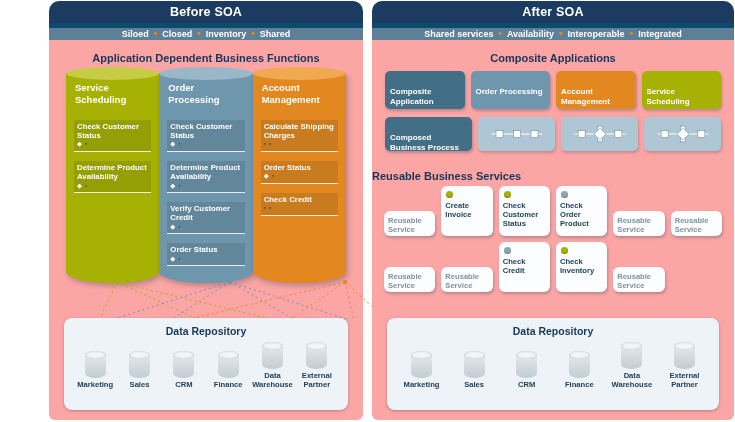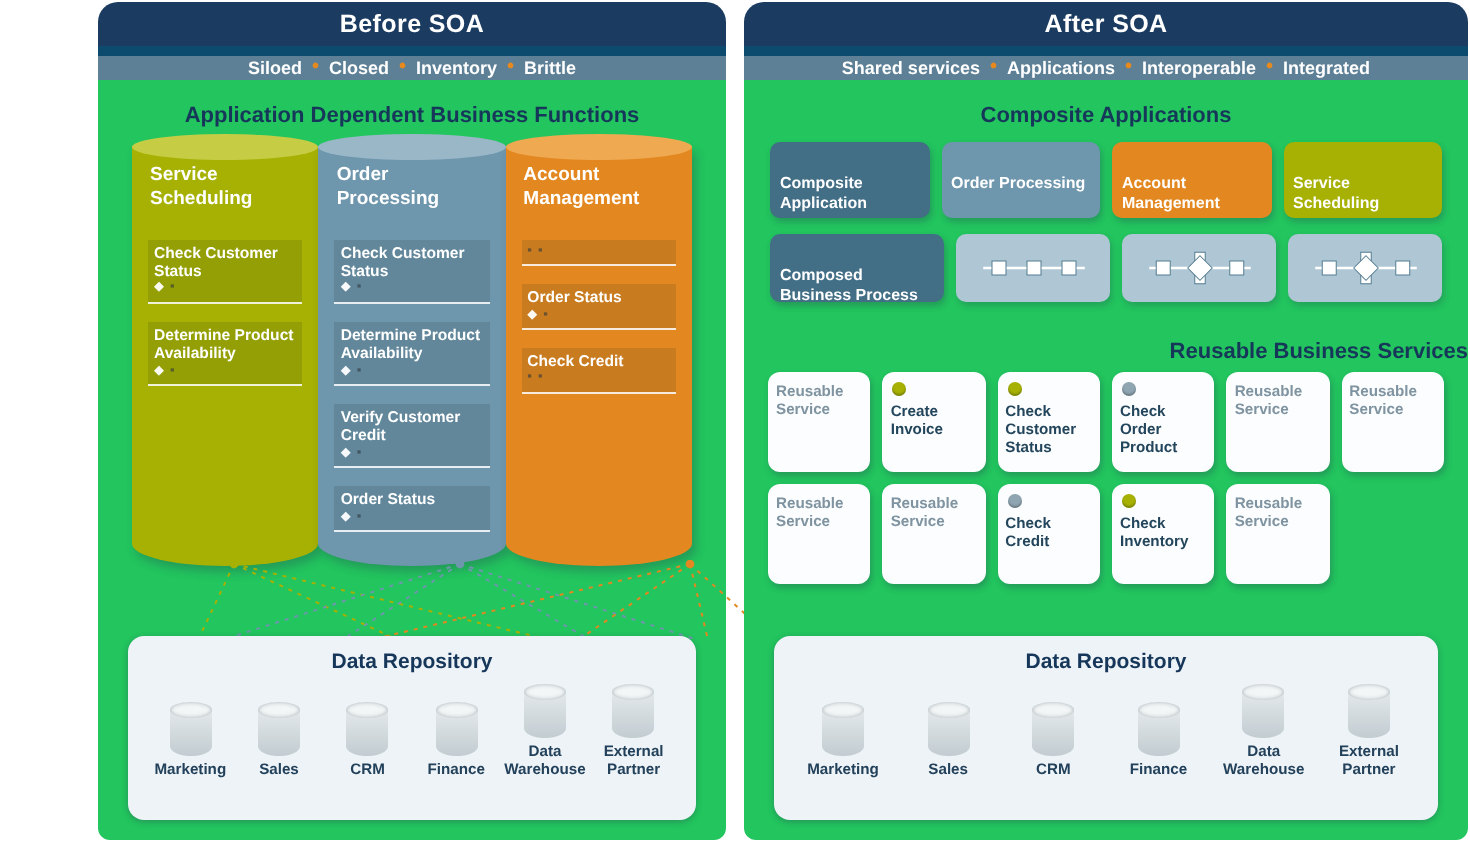--- a/index.html
+++ b/index.html
@@ -8,21 +8,21 @@
 
   .panel { position: absolute; top: 1px; width: 362px; height: 420px; }
   .left-panel { left: 1px; padding-left: 48px; }
   .right-panel { left: 372px; }
 
   .panel-header { height: 22px; border-radius: 10px 10px 0 0; background: #1b3b61; color: #fff;
     font-size: 12.5px; font-weight: bold; display: flex; align-items: center; justify-content: center; letter-spacing: .2px; }
   .tagline { height: 17px; background: #5d8096; border-top: 5px solid #0c4a6e; color: #fff; font-size: 9px;
     font-weight: bold; display: flex; align-items: center; justify-content: center; gap: 5px; }
   .tagline .sep { color: #e8891d; font-size: 10px; line-height: 1; }
-  .panel-body { position: relative; height: 380px; background: #22c55e; border-radius: 0 0 6px 6px; }
+  .panel-body { position: relative; height: 380px; background: #fca5a5; border-radius: 0 0 6px 6px; }
 
   .section-title { position: absolute; top: 12px; left: 0; right: 0; text-align: center;
     font-size: 11px; font-weight: bold; color: #16375a; }
 
   
   .silo-row { position: absolute; top: 33px; left: 17px; right: 17px; display: flex; justify-content: space-between; }
   .silo { position: relative; width: 101px; height: 210px;
     border-radius: 0 0 50px 50px / 0 0 12px 12px; box-shadow: 2px 3px 5px rgba(40,60,80,.3); }
   .silo-top { position: absolute; top: -6px; left: 0; width: 100%; height: 13px; border-radius: 50%; }
   .silo-title { position: relative; z-index: 2; padding: 9px 14px 0 9px; color: #fff; font-weight: bold;
@@ -53,47 +53,47 @@
   .app-box { flex: 1; height: 38px; border-radius: 5px; padding: 16px 5px; color: #fff; font-size: 8px;
     font-weight: bold; line-height: 1.2; box-shadow: 1px 2px 3px rgba(40,60,80,.3); }
   .flow-row { position: absolute; top: 77px; left: 13px; right: 13px; display: flex; gap: 6px; }
   .flow-row .app-box { height: 34px; }
   .flow-box { flex: 1; height: 34px; border-radius: 5px; background: #afc7d5; display: flex;
     align-items: center; justify-content: center; box-shadow: 1px 2px 3px rgba(40,60,80,.25); }
   .flow-svg { width: 56px; height: 18px; }
   .flow-svg line { stroke: #fff; stroke-width: 1.4; }
   .flow-svg rect, .flow-svg polygon { fill: #fff; stroke: #5a8096; stroke-width: .6; }
 
-  .services-title { position: absolute; top: 130px; left: 0; right: 0; text-align: right;
+  .services-title { position: absolute; top: 130px; left: 0; right: 0; text-align: left;
     font-size: 11px; font-weight: bold; color: #16375a; }
   .services-grid { position: absolute; top: 146px; left: 12px; right: 12px; display: grid;
     grid-template-columns: repeat(6, 1fr); grid-auto-rows: 50px; gap: 6px; }
   .service { background: #fbfdfe; border-radius: 6px; padding: 5px 4px 3px;
     box-shadow: 1px 2px 3px rgba(40,60,80,.3); font-size: 7.6px; font-weight: bold; color: #24465c; line-height: 1.2; }
-  .service.plain { color: #7f93a0; }
+  .service.plain { color: #7f93a0; margin-top: 25px; }
   .service .dot { width: 7px; height: 7px; border-radius: 50%; margin: 0 0 3px 1px;
     box-shadow: inset 0 -1px 1px rgba(0,0,0,.25); }
   .service.placeholder { visibility: hidden; }
   .service-label { display: block; }
 </style>
 </head>
 <body>
 
 <div class="canvas">
 
   <section class="panel left-panel">
     <div class="panel-header">Before SOA</div>
     <div class="tagline">
         <span>Siloed</span>
         <span class="sep">•</span>
         <span>Closed</span>
         <span class="sep">•</span>
         <span>Inventory</span>
         <span class="sep">•</span>
-        <span>Brittle</span>
+        <span>Shared</span>
       </div>
     <div class="panel-body">
       <div class="section-title">Application Dependent Business Functions</div>
 
       <div class="silo-row">
           <div class="silo" style="background: rgb(166, 177, 3);">
       <div class="silo-top" style="background: rgb(198, 205, 69);"></div>
       <div class="silo-title">Service Scheduling</div>
       <div class="silo-items">
               <div class="silo-item">
@@ -126,20 +126,21 @@
       <span class="item-label">Order Status</span>
       <span class="item-icons"><span class="ic ic-diamond">◆</span><span class="ic ic-square">▪</span></span>
     </div>
             </div>
     </div>
           <div class="silo" style="background: rgb(227, 136, 32);">
       <div class="silo-top" style="background: rgb(239, 169, 81);"></div>
       <div class="silo-title">Account Management</div>
       <div class="silo-items">
               <div class="silo-item">
+      <span class="item-label">Calculate Shipping Charges</span>
       <span class="item-icons"><span class="ic ic-square">▪</span><span class="ic ic-square">▪</span></span>
     </div>
               <div class="silo-item">
       <span class="item-label">Order Status</span>
       <span class="item-icons"><span class="ic ic-diamond">◆</span><span class="ic ic-square">▪</span></span>
     </div>
               <div class="silo-item">
       <span class="item-label">Check Credit</span>
       <span class="item-icons"><span class="ic ic-square">▪</span><span class="ic ic-square">▪</span></span>
     </div>
@@ -212,21 +213,21 @@
           </div>
       </div>
     </div>
   </section>
 
   <section class="panel right-panel">
     <div class="panel-header">After SOA</div>
     <div class="tagline">
         <span>Shared services</span>
         <span class="sep">•</span>
-        <span>Applications</span>
+        <span>Availability</span>
         <span class="sep">•</span>
         <span>Interoperable</span>
         <span class="sep">•</span>
         <span>Integrated</span>
       </div>
     <div class="panel-body">
       <div class="section-title">Composite Applications</div>
 
       <div class="apps-row">
           <div class="app-box" style="background: rgb(66, 110, 134);">

